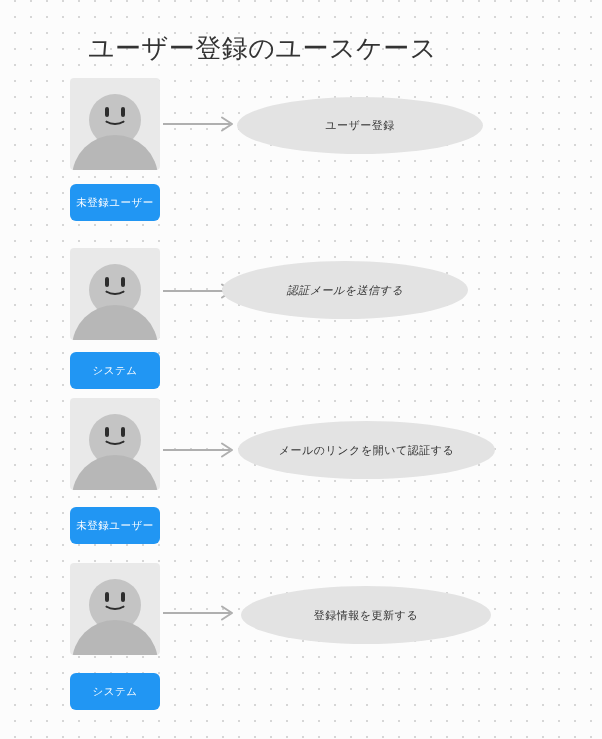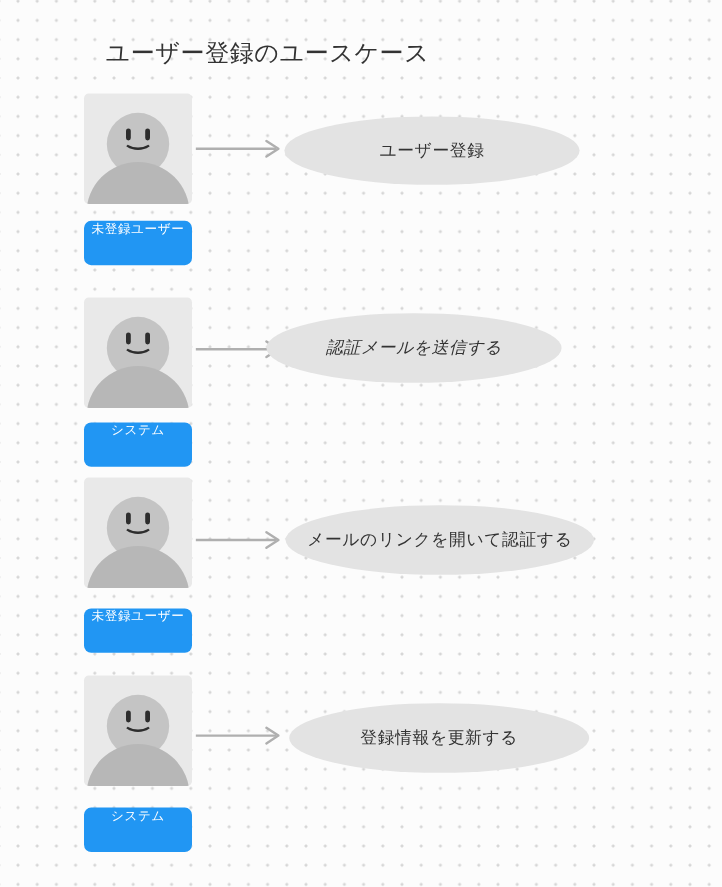--- a/index.html
+++ b/index.html
@@ -11,46 +11,46 @@
     overflow:hidden;
   }
   .canvas{
     position:absolute;inset:0;
     background-image:radial-gradient(circle,#d6d6d6 1.1px,transparent 1.4px);
     background-size:16px 16px;
     background-position:7px 9px;
   }
   .title{
     position:absolute;left:88px;top:31px;
-    font-size:20px;font-weight:500;color:#333;
+    font-size:26px;font-weight:500;color:#333;
     letter-spacing:.5px;white-space:nowrap;
   }
   .actor-card{
     position:absolute;left:70px;width:90px;height:92px;
     background:#e9e9e9;border-radius:4px;overflow:hidden;
   }
   .head{position:absolute;left:19px;top:16px;width:52px;height:52px;border-radius:50%;background:#c4c4c4;}
   .eye{position:absolute;top:13px;width:4px;height:10px;border-radius:3px;background:#2d2d2d;}
   .eye.l{left:16px;} .eye.r{left:32px;}
   .mouth{
     position:absolute;left:13px;top:13px;width:26px;height:18px;
     border:2.6px solid transparent;border-bottom-color:#2d2d2d;border-radius:50%;
     box-sizing:border-box;
   }
   .body-shape{position:absolute;left:2px;top:57px;width:86px;height:86px;border-radius:50%;background:#b7b7b7;}
   .actor-label{
     position:absolute;left:70px;width:90px;height:37px;
     background:#2196f3;border-radius:6px;
-    display:flex;align-items:flex-start;justify-content:center;
+    display:flex;align-items:center;justify-content:center;
     color:#fff;font-size:10.5px;letter-spacing:.5px;white-space:nowrap;
   }
   .usecase{
     position:absolute;background:#e3e3e3;border-radius:50%;
     display:flex;align-items:center;justify-content:center;
-    color:#333;font-size:14px;letter-spacing:.5px;white-space:nowrap;
+    color:#333;font-size:11px;letter-spacing:.5px;white-space:nowrap;
   }
   .arrow{position:absolute;}
   
   .s1 .actor-card{top:78px;}  .s1 .actor-label{top:184px;}
   .s1 .usecase{left:237px;top:97px;width:246px;height:57px;}
   .s1 .arrow{left:163px;top:116px;}
   .s2 .actor-card{top:248px;} .s2 .actor-label{top:352px;}
   .s2 .usecase{left:222px;top:261px;width:246px;height:58px;font-style:italic;}
   .s2 .arrow{left:163px;top:283px;}
   .s3 .actor-card{top:398px;} .s3 .actor-label{top:507px;}

